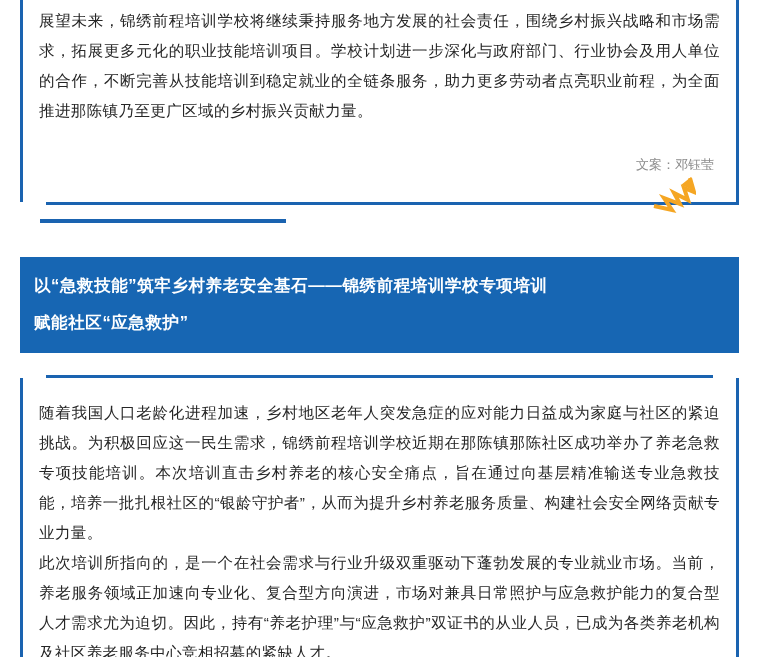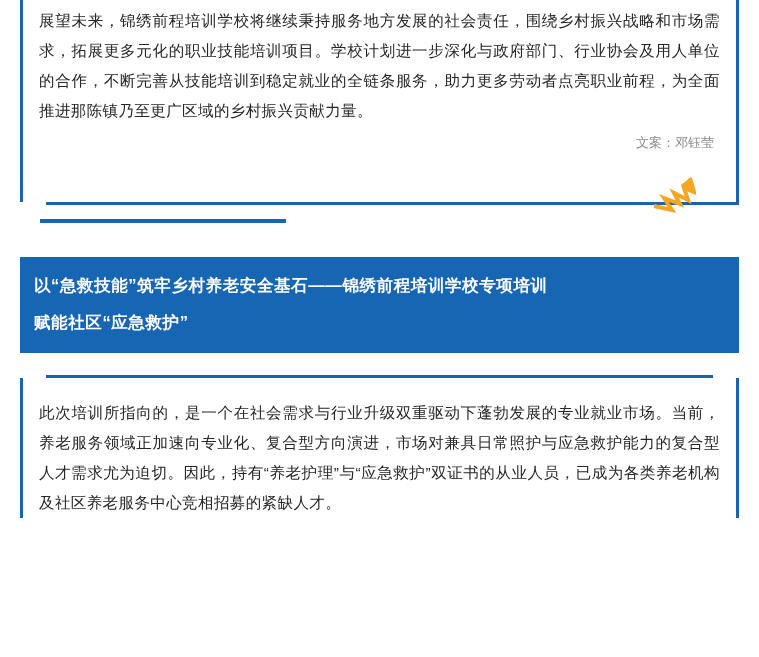--- a/index.html
+++ b/index.html
@@ -60,21 +60,21 @@
     letter-spacing: 0.4px;
     margin: 0;
     padding-top: 6px;
   }
   .body-text p {
     margin: 0;
     text-indent: 0;
   }
 
   .credits {
-    margin-top: 4px;
+    margin-top: 26px;
     text-align: right;
     color: #8c8c8c;
     font-size: 13px;
     line-height: 25px;
     padding-right: 6px;
   }
 
   .arrow-mark {
     position: absolute;
     right: 40px;
@@ -167,19 +167,20 @@
 
   <div class="article-b">
 
     <div class="title-bar">
       <span class="t-line">以“急救技能”筑牢乡村养老安全基石——锦绣前程培训学校专项培训</span>
       <span class="t-line">赋能社区“应急救护”</span>
     </div>
 
     <div class="frame-b">
       <div class="body-text">
+        <p>随着我国人口老龄化进程加速，乡村地区老年人突发急症的应对能力日益成为家庭与社区的紧迫挑战。为积极回应这一民生需求，锦绣前程培训学校近期在那陈镇那陈社区成功举办了养老急救专项技能培训。本次培训直击乡村养老的核心安全痛点，旨在通过向基层精准输送专业急救技能，培养一批扎根社区的“银龄守护者”，从而为提升乡村养老服务质量、构建社会安全网络贡献专业力量。</p>
         <p>此次培训所指向的，是一个在社会需求与行业升级双重驱动下蓬勃发展的专业就业市场。当前，养老服务领域正加速向专业化、复合型方向演进，市场对兼具日常照护与应急救护能力的复合型人才需求尤为迫切。因此，持有“养老护理”与“应急救护”双证书的从业人员，已成为各类养老机构及社区养老服务中心竞相招募的紧缺人才。</p>
       </div>
     </div>
 
   </div>
 
 </div>
 
 </body></html>

